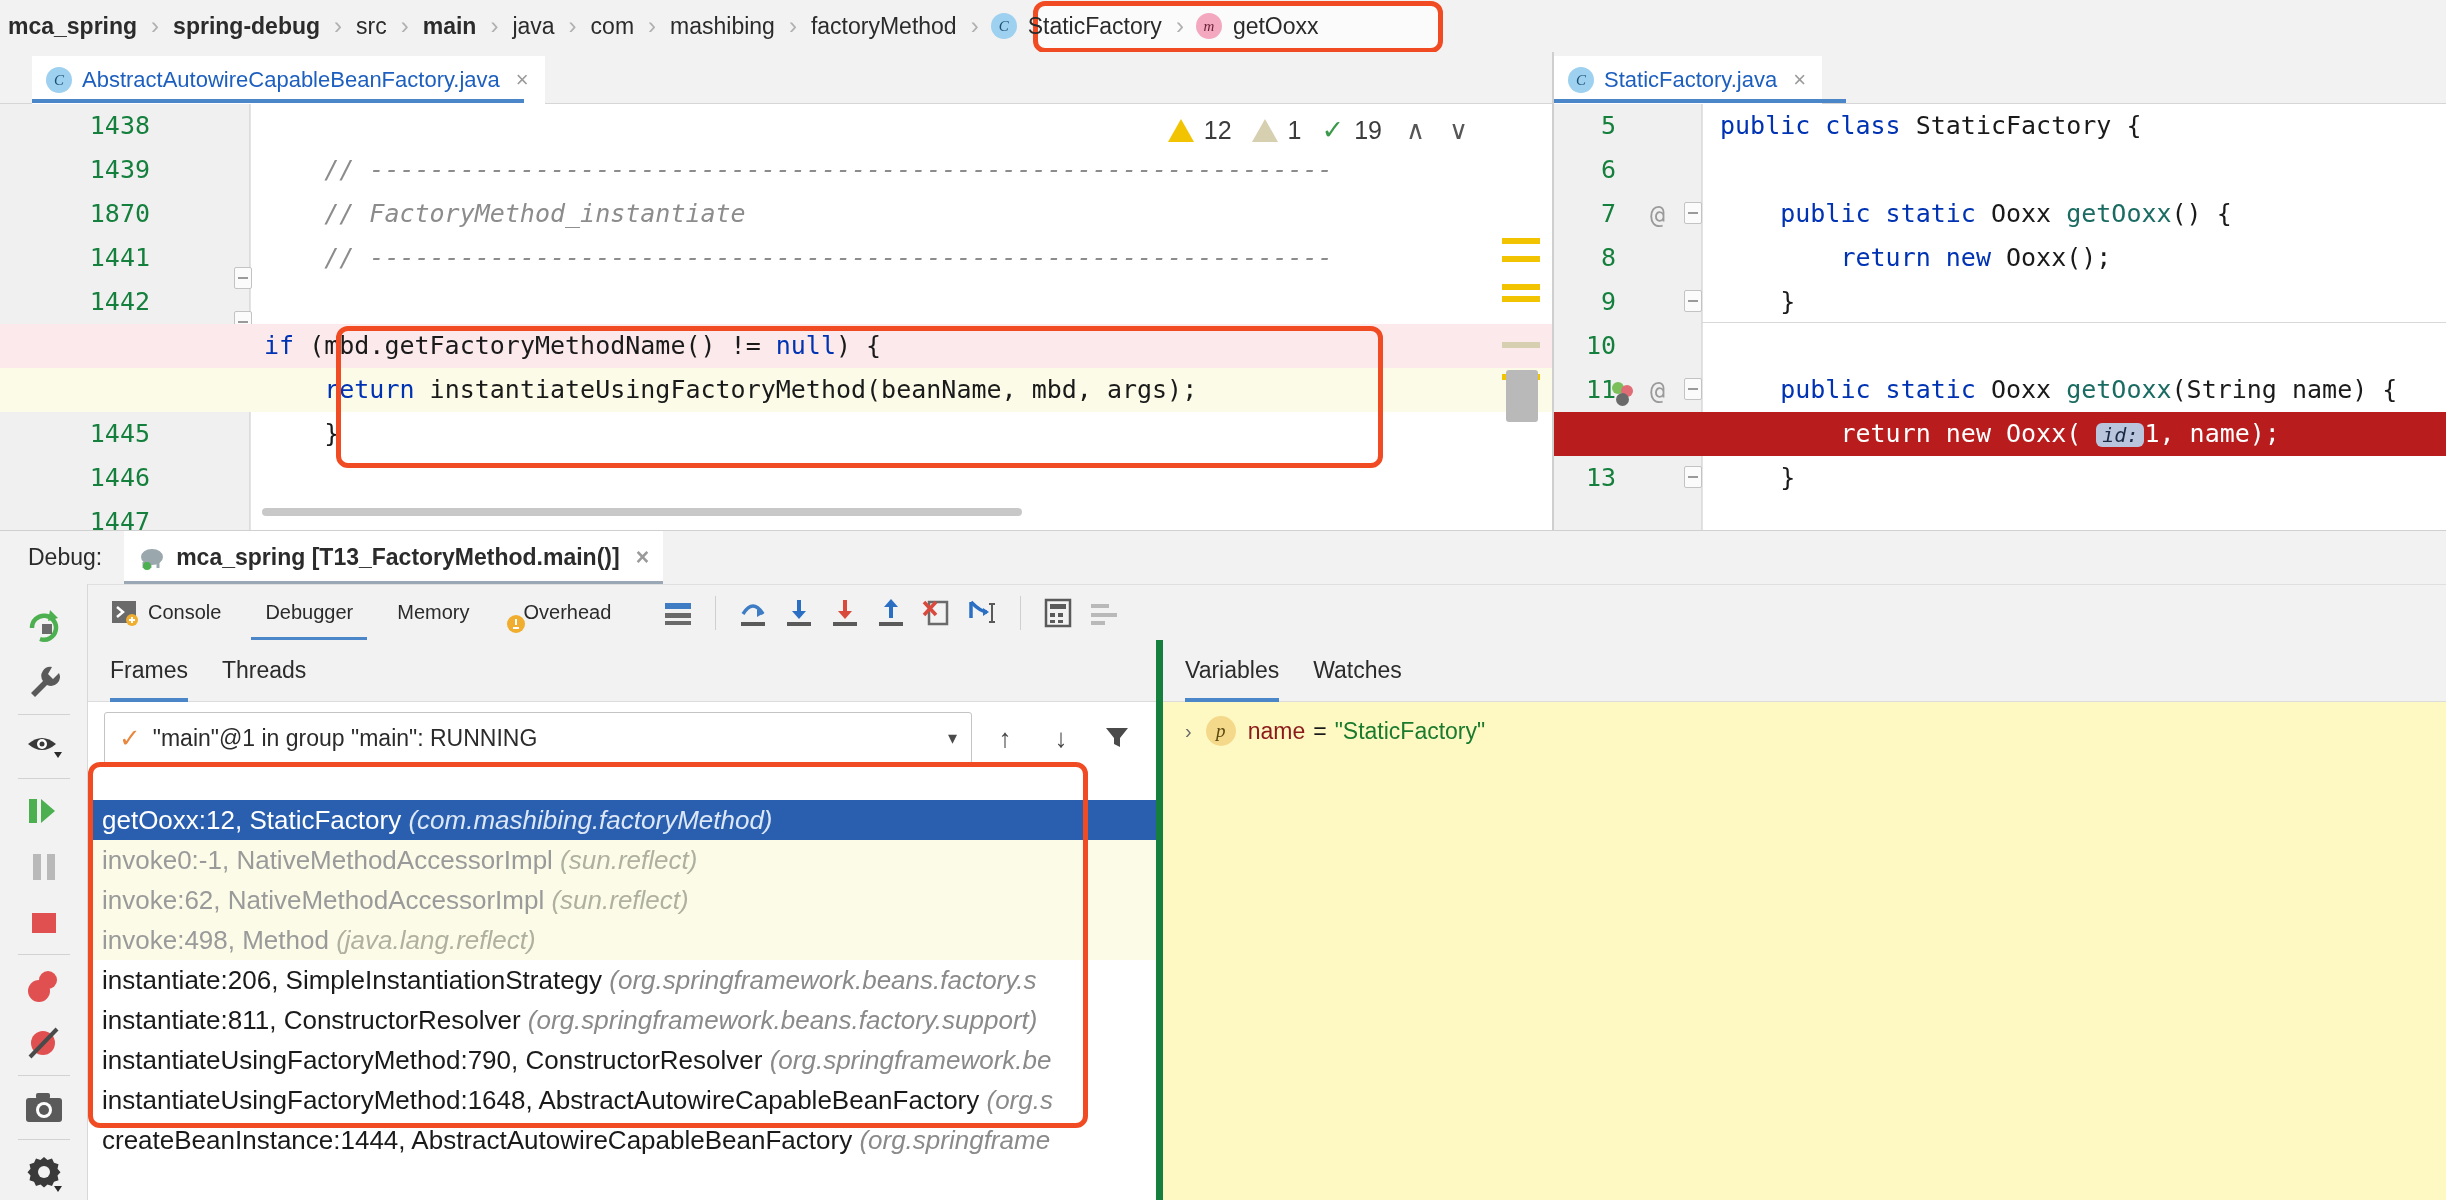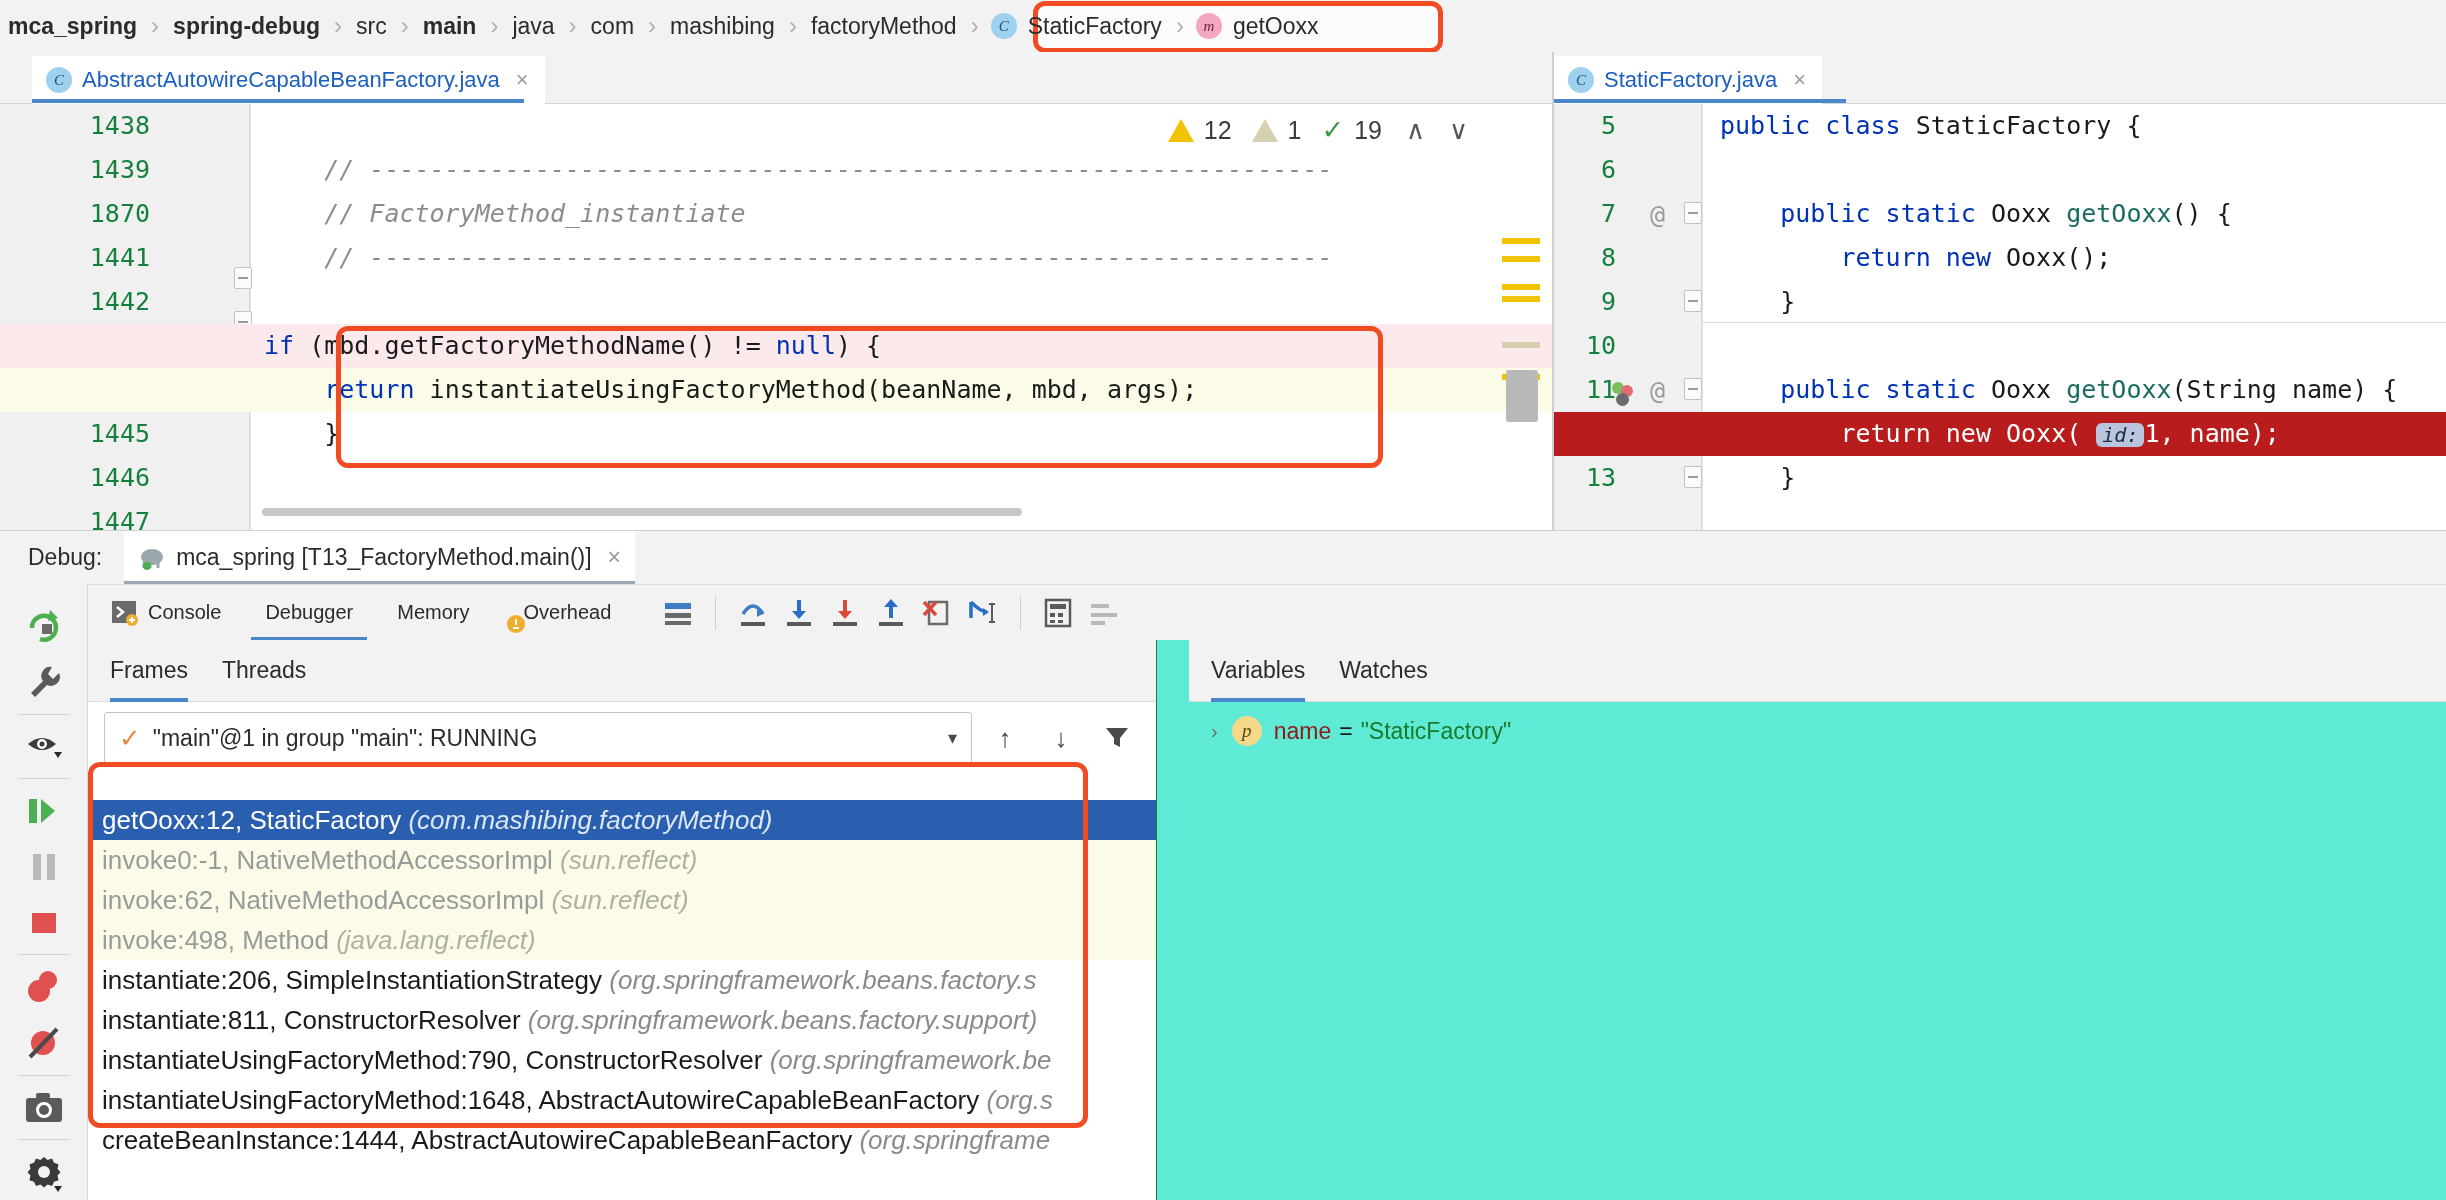--- a/index.html
+++ b/index.html
@@ -123,21 +123,21 @@
   .bulb .s { width:14px;height:3px;background:#f5a623;margin:2px auto 0;border-radius:1px; }
 
   .hscroll { position:absolute; height:8px; background:#c8c8c8; border-radius:4px; }
 
   
   .debug-header {
     position:absolute; top:530px; left:0; width:2446px; height:54px;
     background:#f2f2f2; border-top:1px solid #d0d0d0;
     display:flex; align-items:center; padding-left:28px; font-size:23px; color:#2b2b2b;
   }
-  .debug-tab { display:flex; align-items:center; height:54px; padding:0 14px; background:#ffffff; margin-left:22px; position:relative; }
+  .debug-tab { display:flex; align-items:center; height:54px; padding:0 14px; background:#ffffff; margin-left:22px; position:relative;font-weight:bold; }
   .elephant { width:30px;height:24px;margin-right:8px;position:relative; }
   .debug-tab-underline{ position:absolute;left:0;bottom:0;height:4px;background:#9aa7b5;width:100%; }
 
   .debug-toolbar {
     position:absolute; top:584px; left:88px; width:2358px; height:56px;
     background:#f2f2f2; display:flex; align-items:center; gap:0; border-top:1px solid #e0e0e0;
   }
   .dtab { font-size:20px; color:#2b2b2b; padding:0 22px; height:56px; display:flex; align-items:center; position:relative; white-space:nowrap; }
   .dtab.active::after{ content:""; position:absolute;left:8px;right:8px;bottom:0;height:4px;background:#4a86c8; }
   .ticon { width:30px;height:30px;margin-right:8px; position:relative; }
@@ -170,21 +170,21 @@
   .frame {
     height:40px; line-height:40px; padding-left:14px; font-size:26px; white-space:nowrap;
     color:#1a1a1a; font-family:"Liberation Sans", sans-serif;
   }
   .frame .pkg { color:#8a8a8a; font-style:italic; }
   .frame.selected { background:#2a5faf; color:#ffffff; }
   .frame.selected .pkg { color:#dce8f7; }
   .frame.dim { background:#fbfbe8; color:#9a9a9a; }
   .frame.dim .pkg { color:#b0b0a0; }
 
-  .vars-panel { position:absolute; top:640px; left:1156px; right:0; bottom:0; background:#5eead4; border-left:1px solid #15803d;padding-left:32px; }
+  .vars-panel { position:absolute; top:640px; left:1156px; right:0; bottom:0; background:#fef9c3; border-left:7px solid #15803d; }
   .var-row { display:flex; align-items:center; padding-left:22px; height:58px; font-size:23px; }
   .var-arrow { color:#6a6a6a; margin-right:14px; font-size:20px; }
   .pbadge {
     width:30px;height:30px;border-radius:50%;background:#f5d98a;color:#5a4a10;
     display:inline-flex;align-items:center;justify-content:center;font-size:19px;
     font-style:italic;margin-right:12px;font-family:"Liberation Serif",serif;
   }
   .vname { color:#8b1a1a; }
   .veq { color:#1a1a1a; padding:0 8px; }
   .vval { color:#1a7a2e; }

